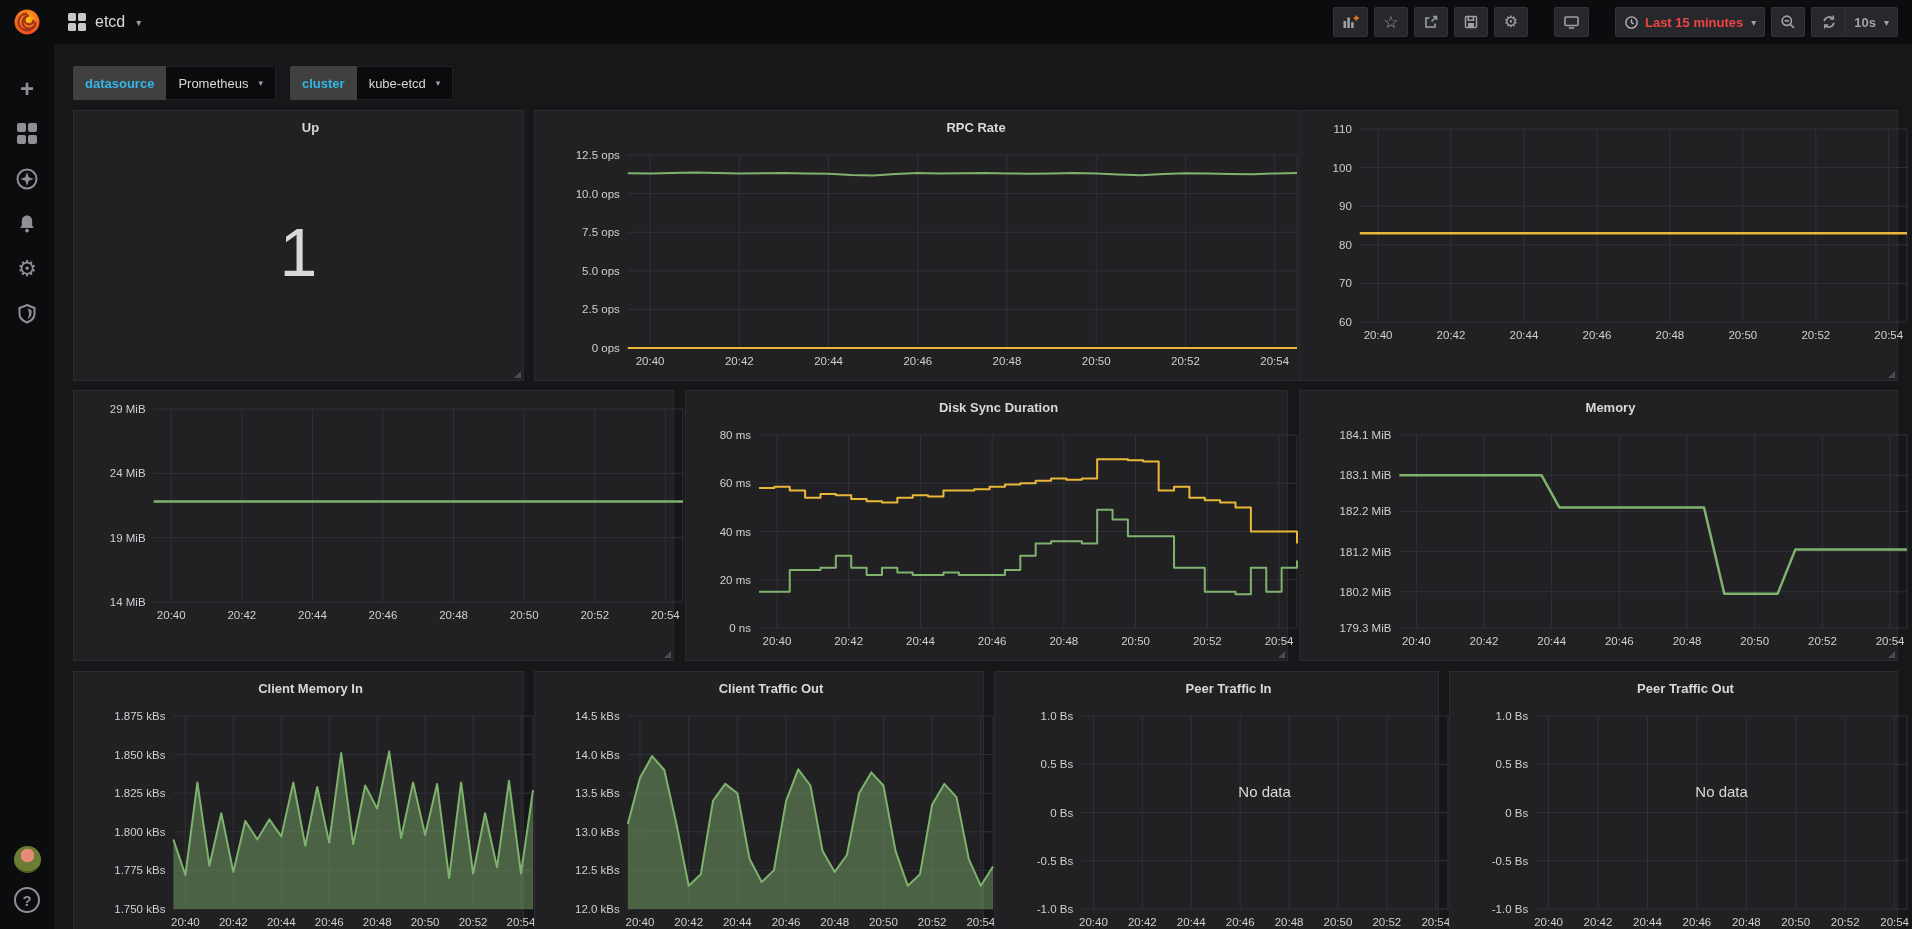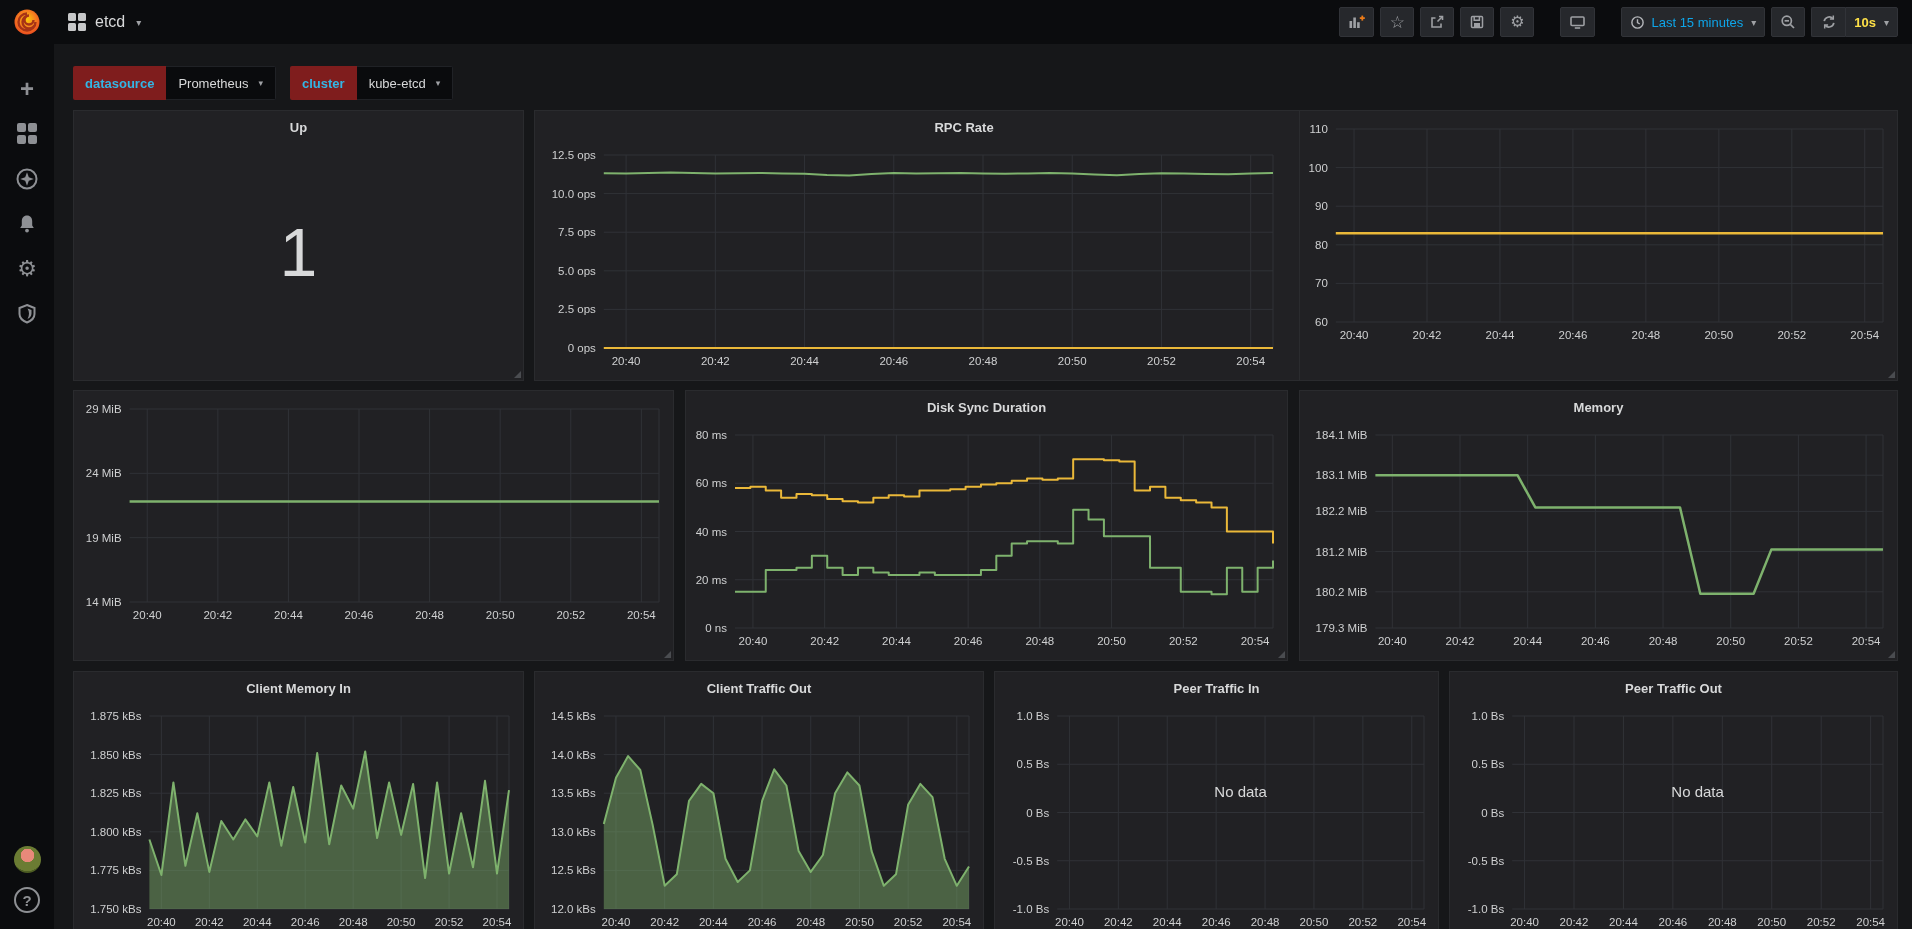--- a/index.html
+++ b/index.html
@@ -10,22 +10,22 @@
   .logo-wrap{width:54px;display:flex;justify-content:center;align-items:center;cursor:pointer;}
   .dash-title{display:flex;align-items:center;gap:9px;margin-left:14px;cursor:pointer;}
   .grid-icon{display:grid;grid-template-columns:8px 8px;grid-template-rows:8px 8px;gap:2px;}
   .grid-icon div{background:#c7c8c9;border-radius:1.5px;}
   .dash-title .name{color:#d8d9da;font-size:16px;font-weight:400;}
   .caret{color:#9fa1a5;font-size:10px;margin-left:2px;}
   .nav-right{margin-left:auto;display:flex;align-items:center;gap:6px;padding-right:14px;}
   .navbtn{height:30px;min-width:34px;padding:0 8px;background:#26282c;border:1px solid #313338;border-radius:2px;
     display:flex;align-items:center;justify-content:center;gap:6px;cursor:pointer;color:#9ea0a4;}
   .navbtn svg{display:block;}
-  .navbtn .txt{color:#0ea5e9;font-size:13px;font-weight:400;}
-  .navbtn .orange{color:#fde047;font-weight:700;font-size:13px;}
+  .navbtn .txt{color:#ef4444;font-size:13px;font-weight:700;}
+  .navbtn .orange{color:#a3a3a3;font-weight:700;font-size:13px;}
   .btn-group{display:flex;}
   .btn-group .navbtn{border-radius:0;}
   .btn-group .navbtn:first-child{border-radius:2px 0 0 2px;border-right:none;}
   .btn-group .navbtn:last-child{border-radius:0 2px 2px 0;}
   .spacer{width:14px;}
   .star-glyph{font-size:17px;line-height:1;color:#9ea0a4;}
   .gear-glyph{font-size:16px;line-height:1;color:#9ea0a4;}
   
   .sidebar{position:absolute;left:0;top:44px;width:54px;height:885px;background:#0b0c0e;display:flex;flex-direction:column;align-items:center;z-index:4;}
   .side-icon{width:54px;height:45px;display:flex;align-items:center;justify-content:center;cursor:pointer;color:#8e9094;}
@@ -35,25 +35,25 @@
   .side-grid div{background:#8e9094;border-radius:2px;}
   .side-bottom{margin-top:auto;display:flex;flex-direction:column;align-items:center;gap:14px;padding-bottom:16px;}
   .avatar{width:27px;height:27px;border-radius:50%;cursor:pointer;
     background:radial-gradient(circle at 50% 35%,#e8897a 0 30%,#6b7c33 31% 70%,#4c5c22 71%);}
   .help-circle{width:26px;height:26px;border-radius:50%;border:2px solid #8e9094;color:#8e9094;
     font-size:15px;font-weight:700;display:flex;align-items:center;justify-content:center;cursor:pointer;}
   
   .main{position:absolute;left:54px;top:44px;width:1858px;height:885px;overflow:hidden;}
   .variables{position:absolute;left:19px;top:22px;display:flex;gap:14px;}
   .var-chip{display:flex;height:34px;font-size:13px;border-radius:2px;overflow:hidden;}
-  .var-label{background:#7f1d1d;color:#33b5e5;font-weight:700;display:flex;align-items:center;padding:0 12px;}
+  .var-label{background:#404040;color:#33b5e5;font-weight:700;display:flex;align-items:center;padding:0 12px;}
   .var-value{background:#0a0b0d;color:#d8d9da;display:flex;align-items:center;gap:8px;padding:0 12px;cursor:pointer;border:1px solid #202226;border-left:none;}
   .var-value .caret{font-size:9px;}
   
-  .panel{position:absolute;background:#212124;border:1px solid #2a2b2e;}
+  .panel{position:absolute;background:#212124;border:1px solid #2a2b2e;padding-left:24px;}
   .panel-title{height:26px;display:flex;align-items:center;justify-content:center;color:#d8d9da;
     font-size:13px;font-weight:700;cursor:pointer;padding-top:6px;}
   .stat-value{position:absolute;left:0;right:0;top:38%;text-align:center;color:#d8d9da;font-size:68px;font-weight:500;}
   .resize-h{position:absolute;right:2px;bottom:2px;width:0;height:0;cursor:nwse-resize;
     border-left:7px solid transparent;border-bottom:7px solid #4a4c50;}
   .chart-svg{display:block;}
   text.tick{fill:#cfd0d1;font-size:11.5px;font-family:"Liberation Sans",sans-serif;}
   text.nodata{fill:#d8d9da;font-size:15px;font-family:"Liberation Sans",sans-serif;}
 </style>
 </head>

